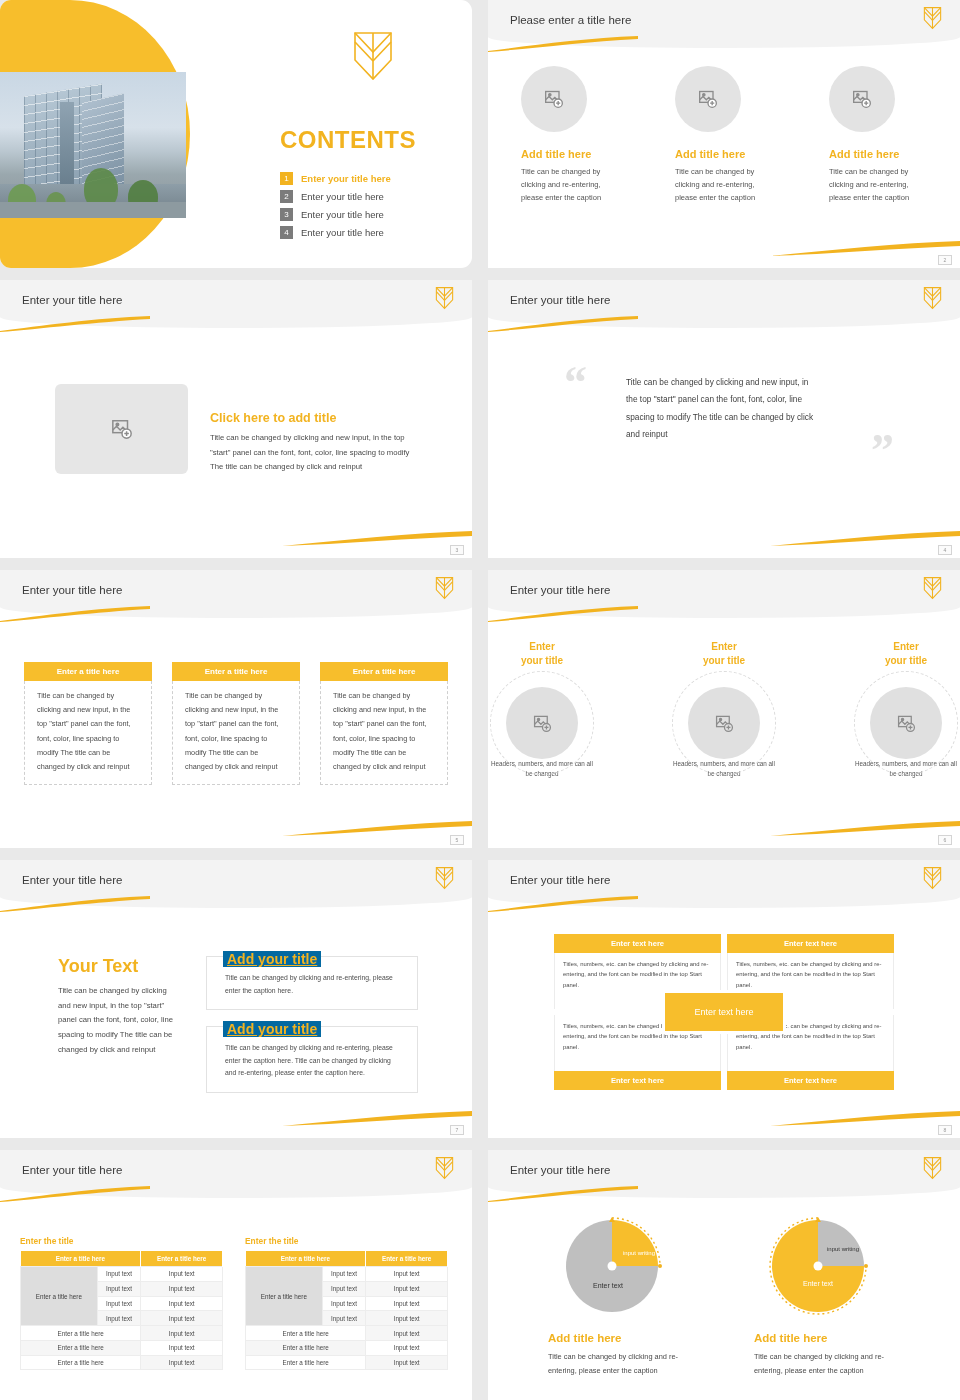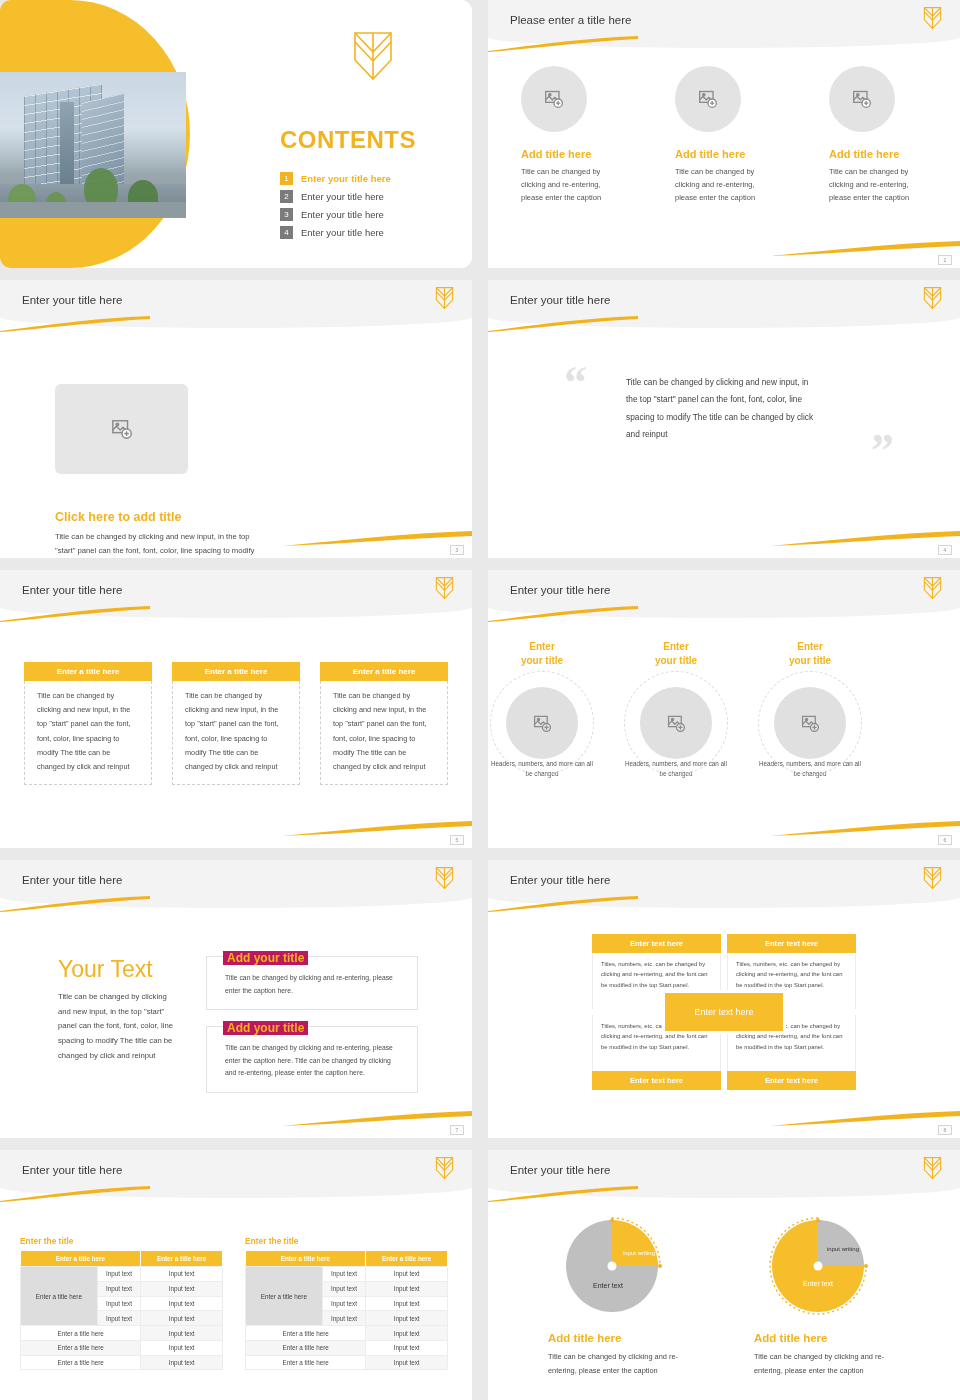--- a/index.html
+++ b/index.html
@@ -132,21 +132,21 @@
   .circ{
     width:66px; height:66px; border-radius:50%;
     background:#e3e3e3;
     display:flex; align-items:center; justify-content:center;
     margin:0 auto 0 4px;
   }
   .c-title{ color:#F2B320; font-size:11px; font-weight:bold; margin:16px 0 5px 4px; }
   .c-text{ font-size:7.5px; line-height:1.75; color:#555; width:96px; margin-left:4px;}
 
   
-  .s3-wrap{ display:flex; align-items:flex-start; padding:52px 0 0 55px; gap:36px;flex-direction:column; }
+  .s3-wrap{ display:flex; align-items:flex-end; padding:52px 0 0 55px; gap:22px; }
   .s3-img{
     width:133px; height:90px; background:#e6e6e6; border-radius:6px;
     display:flex; align-items:center; justify-content:center;
   }
   .s3-title{ color:#F2B320; font-size:12.5px; font-weight:bold; margin-bottom:6px; }
   .s3-text{ font-size:7.7px; line-height:1.85; color:#4a4a4a; width:212px; }
 
   
   .qmark{
     position:absolute; font-size:46px; color:#e2e2e2;
@@ -167,53 +167,53 @@
     text-align:center; padding:5px 0;
   }
   .card-bd{
     border-left:1px dashed #cfcfcf; border-right:1px dashed #cfcfcf;
     border-bottom:1px dashed #cfcfcf;
     padding:8px 12px 10px 12px;
     font-size:7.3px; line-height:1.95; color:#4d4d4d;
   }
 
   
-  .ring-row{ display:flex; justify-content:flex-start; gap:26px; padding-top:18px; }
+  .ring-row{ display:flex; justify-content:space-between; gap:26px; padding-top:18px; }
   .ring-col{ width:108px; text-align:center; position:relative; }
   .ring-title{ color:#F2B320; font-size:10px; font-weight:bold; line-height:1.35; margin-bottom:4px; }
   .ring-outer{
     width:104px; height:104px; border-radius:50%;
     border:1px dashed #dcdcdc; margin:0 auto;
     display:flex; align-items:center; justify-content:center;
     position:relative;
   }
   .ring-inner{
     width:72px; height:72px; border-radius:50%; background:#e0e0e0;
     display:flex; align-items:center; justify-content:center;
   }
   .ring-cap{ font-size:6.3px; line-height:1.6; color:#555; margin-top:-16px; }
 
   
   .s7{ display:flex; padding:44px 0 0 58px; gap:28px; }
   .s7-left{ width:120px; }
-  .s7-big{ color:#F2B320; font-size:23px; font-weight:normal; margin-bottom:7px; }
+  .s7-big{ color:#F2B320; font-size:18px; font-weight:bold; margin-bottom:7px; }
   .s7-text{ font-size:7.7px; line-height:1.9; color:#4a4a4a; }
   .s7-right{ width:212px; }
   .box{
     border:1px solid #e2e2e2; padding:11px 14px 12px 18px;
     position:relative; margin-bottom:16px;
   }
   .box-title{
-    color:#F2B320; font-size:12px; font-weight:bold;
-    background:#be185d; position:absolute; top:-6px; left:16px; padding:0 4px;
+    color:#F2B320; font-size:14px; font-weight:bold;
+    background:#0369a1; position:absolute; top:-6px; left:16px; padding:0 4px;text-decoration:underline;
   }
   .box-text{ font-size:6.8px; line-height:1.85; color:#4d4d4d; margin-top:4px;}
 
   
-  .quad{ position:relative; width:264px; margin:22px auto 0 auto; }
+  .quad{ position:relative; width:340px; margin:22px auto 0 auto; }
   .quad-grid{ display:grid; grid-template-columns:1fr 1fr; gap:6px; }
   .q-cell{ }
   .q-band{
     background:#F7BE2C; color:#fff; font-size:7.6px; font-weight:bold;
     text-align:center; padding:5px 0;
   }
   .q-body{
     border:1px solid #ececec; border-top:none; border-bottom:none;
     padding:6px 8px; min-height:56px;
     font-size:5.9px; line-height:1.75; color:#4d4d4d;

